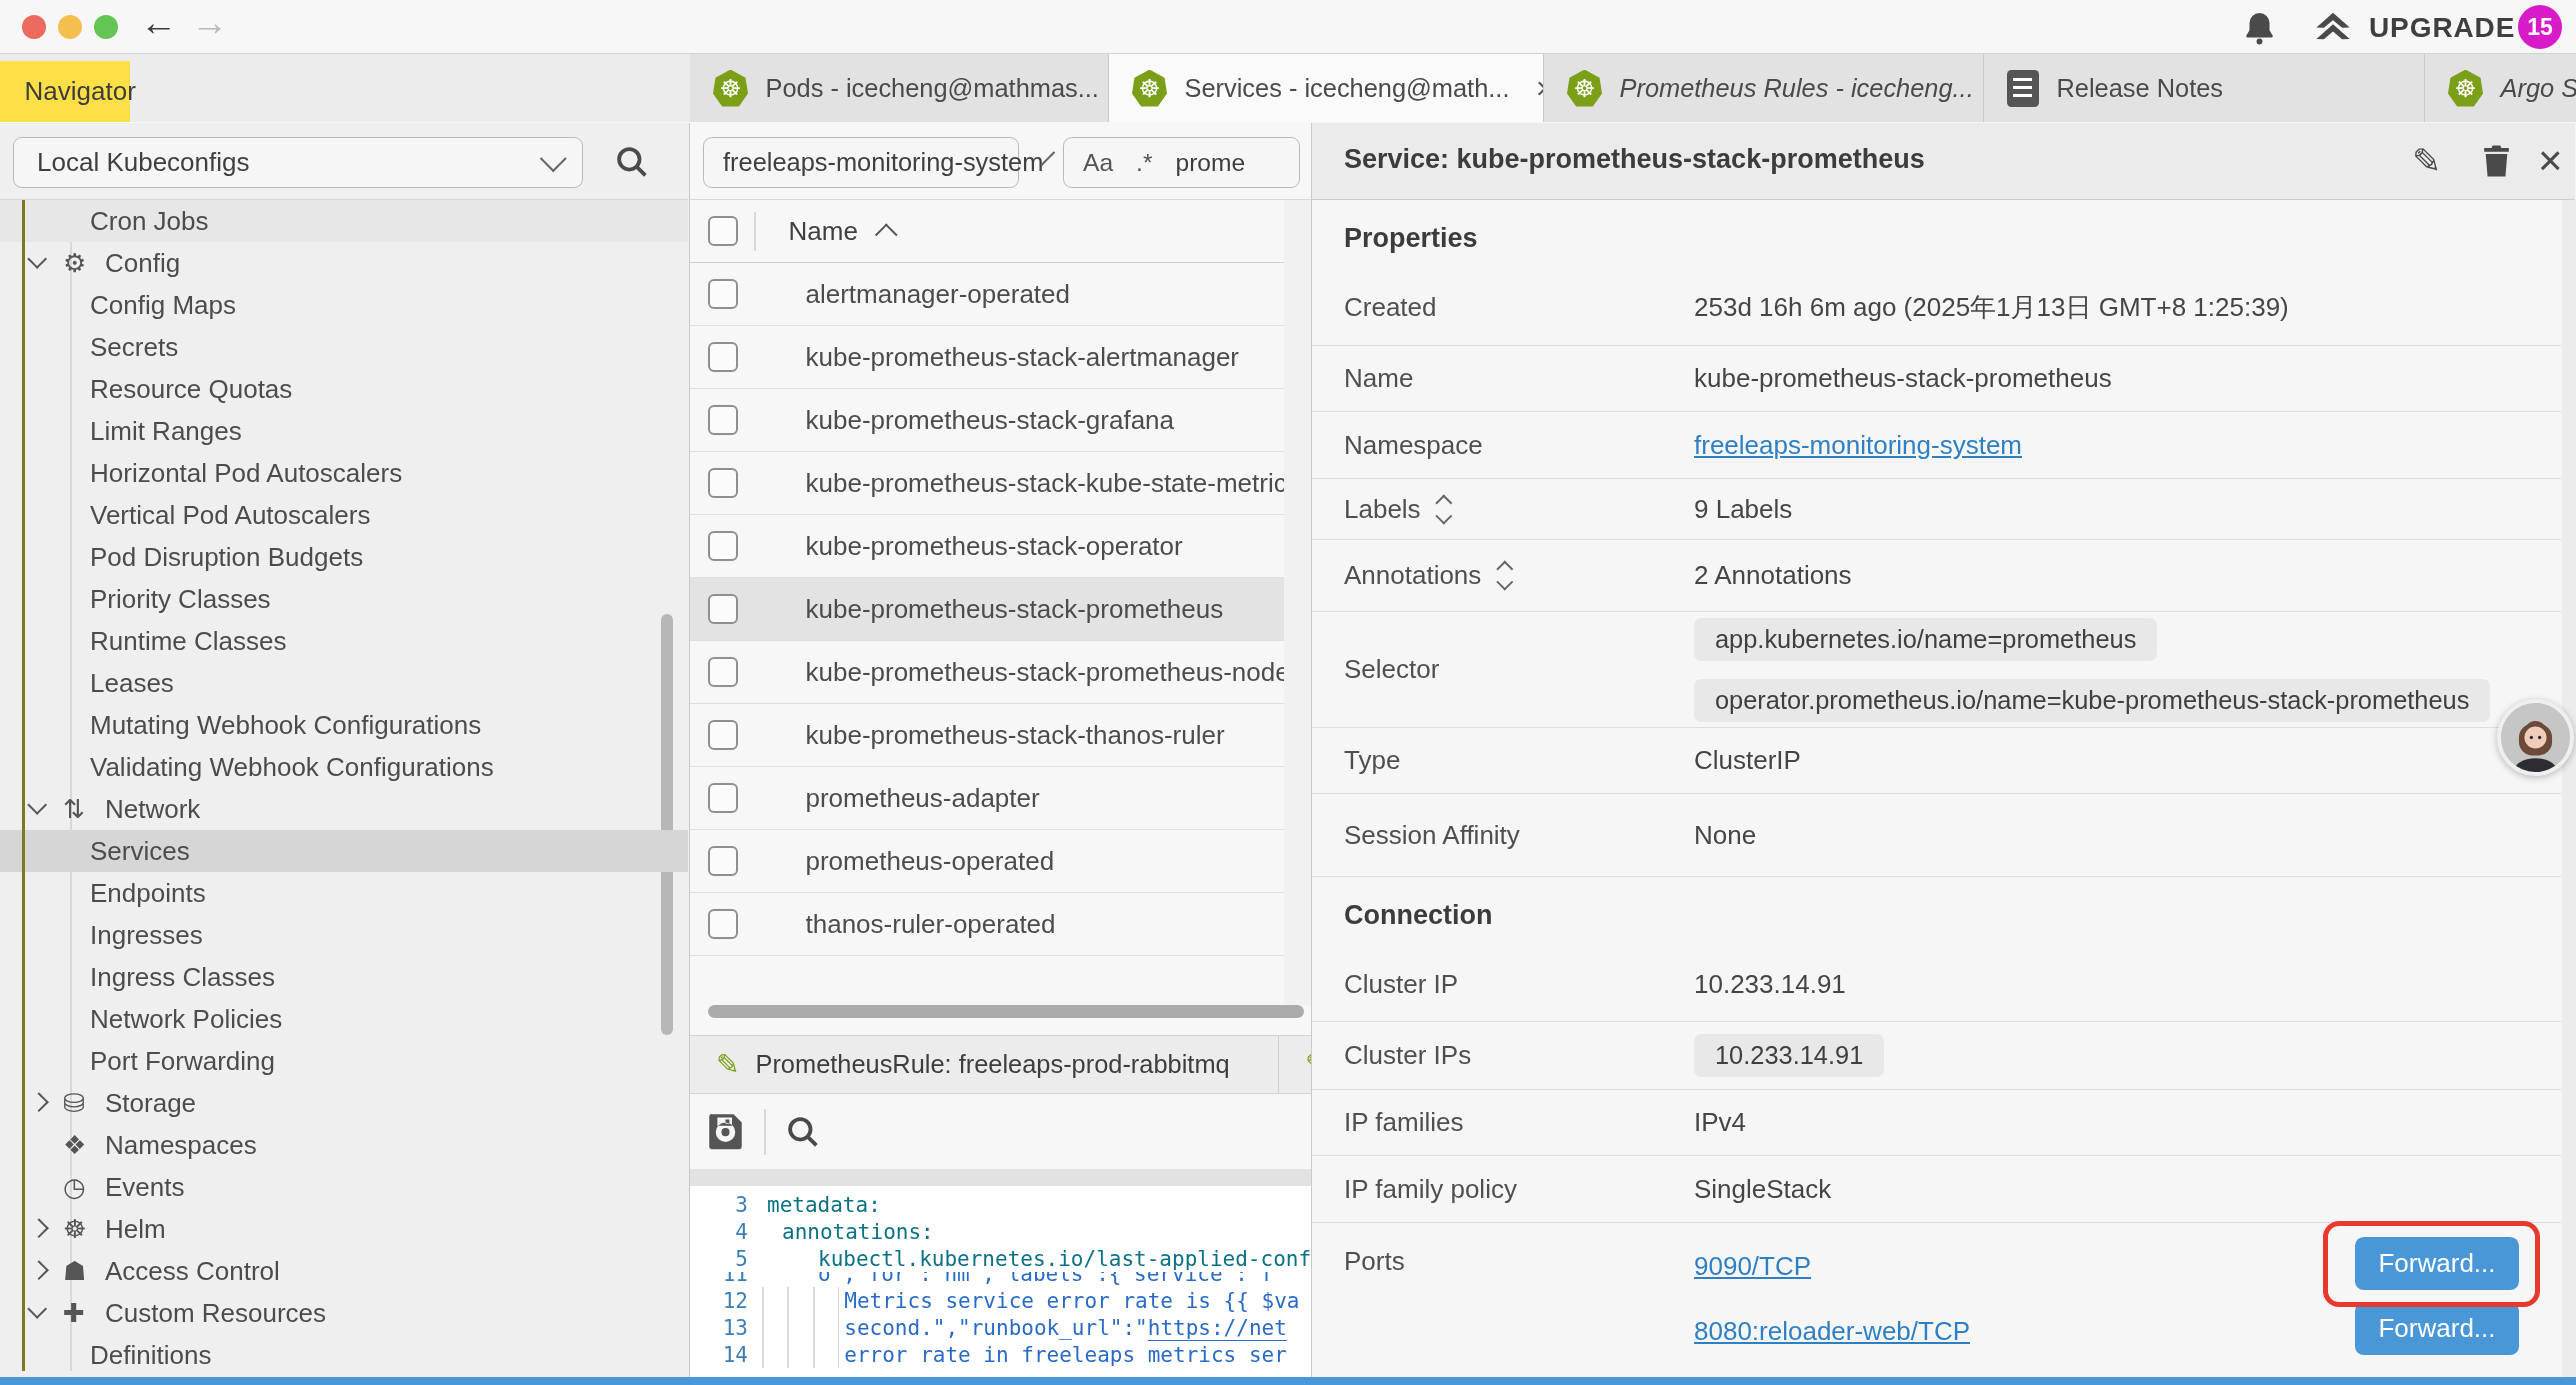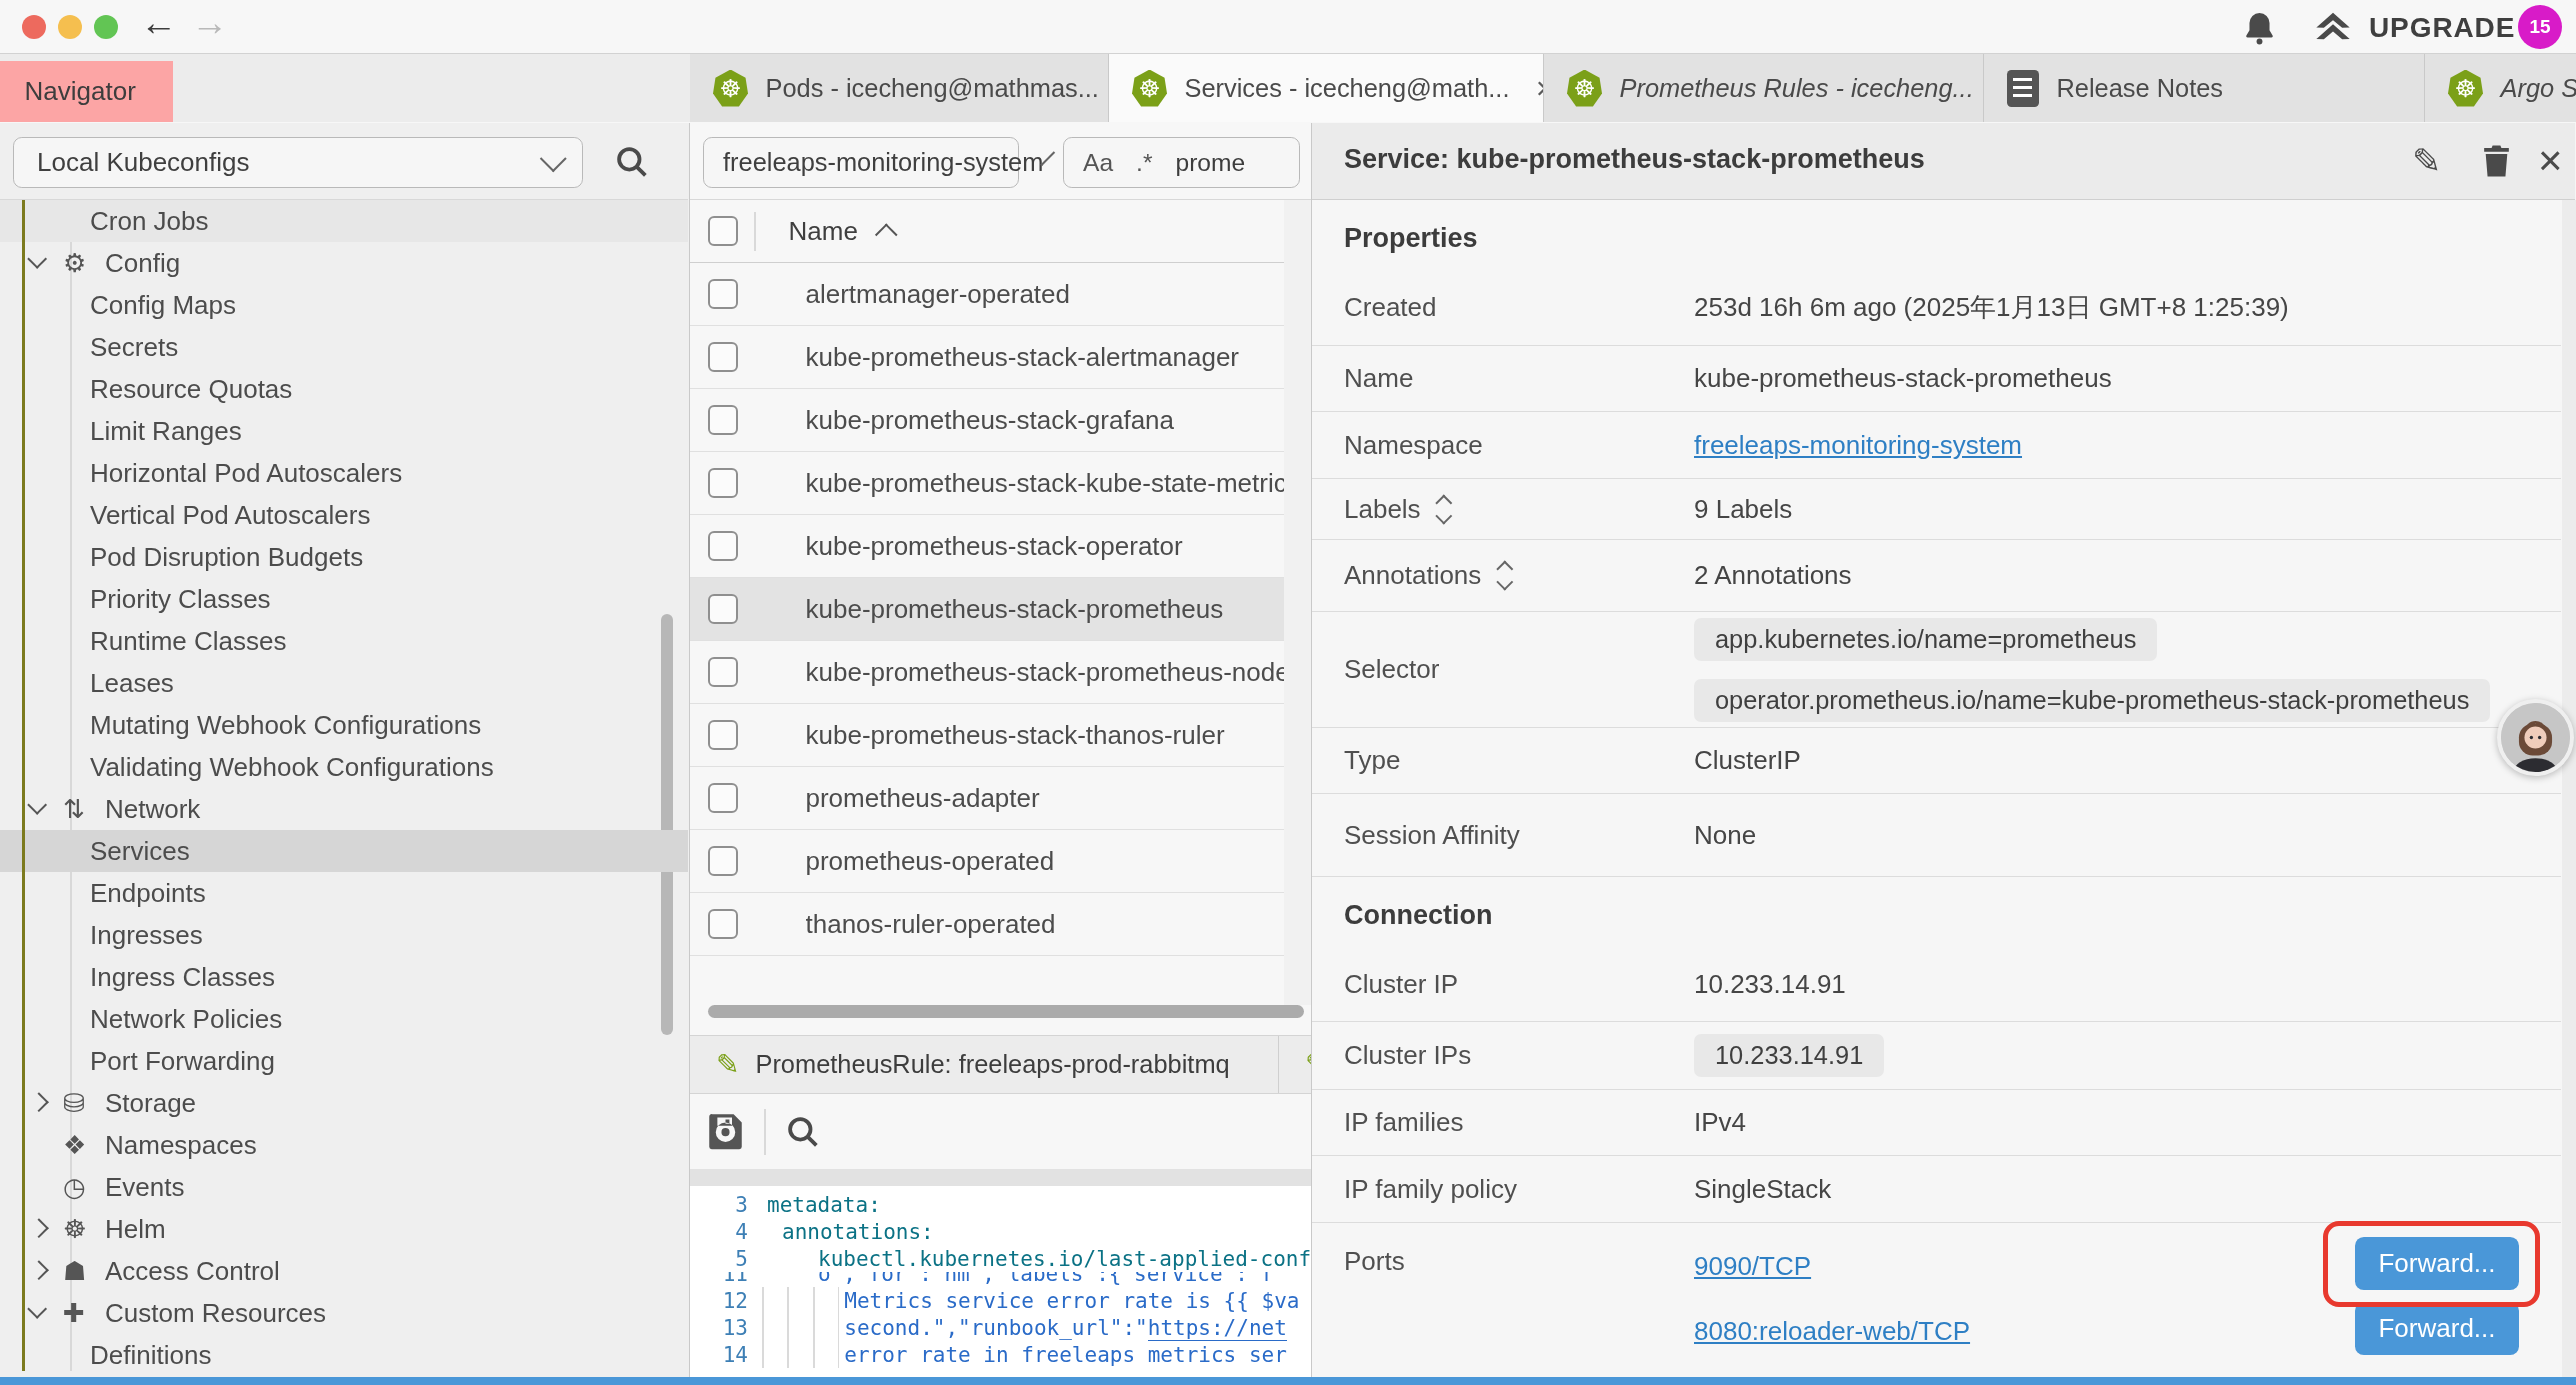--- a/index.html
+++ b/index.html
@@ -15,26 +15,26 @@
   #tl-yellow{left:58px;background:var(--traffic-yellow);}
   #tl-green{left:94px;background:var(--traffic-green);}
   .navarrow{position:absolute;top:1.8px;font-size:37px;color:#3d3d3d;cursor:pointer;}
   #fwd-arrow{color:#b9b9b9;}
   #bell{left:2241px;top:8.8px;width:37px;height:39px;}
   #bell svg{width:37px;height:39px;fill:#4a4a4a;}
   #upgrade{left:2313px;top:7px;height:42px;display:flex;align-items:center;gap:16px;cursor:pointer;}
   #upgrade svg{width:40px;height:39px;stroke:#4a4a4a;fill:#4a4a4a;}
   #upgrade-label{font-size:28px;font-weight:600;color:#3f3f3f;letter-spacing:0.9px;}
   #badge{left:2518px;top:5.3px;width:44px;height:44px;border-radius:50%;background:var(--badge);
-    color:#fff;font-size:19px;font-weight:700;display:flex;align-items:center;justify-content:center;}
+    color:#fff;font-size:23px;font-weight:700;display:flex;align-items:center;justify-content:center;}
 
   
   #tabstrip{left:0;top:54px;width:2576px;height:68px;}
   #nav-zone{position:absolute;left:0;top:0;width:690px;height:68px;background:#ececec;}
-  #navigator-tab{position:absolute;left:0;top:7px;width:173px;height:61px;background:#fca5a5;
+  #navigator-tab{position:absolute;left:0;top:7px;width:130px;height:61px;background:#fde047;
     display:flex;align-items:center;padding-left:24.6px;font-size:26px;color:#3d3d3d;cursor:pointer;}
   #kube-zone{position:absolute;left:690px;top:0;width:1886px;height:68px;background:#e2e2e2;display:flex;}
   .ktab{height:68px;display:flex;align-items:center;padding:0 23px;gap:17.5px;border-right:1.8px solid #c9c9c9;
     font-size:25.4px;color:#4a4a4a;cursor:pointer;overflow:hidden;white-space:nowrap;flex:0 0 auto;}
   .ktab.active{background:#fafafa;}
   .ktab.italic .ktab-label{font-style:italic;}
   .kblob{width:35px;height:37px;background:var(--kube-green);flex:0 0 auto;
     clip-path:polygon(50% 0,93% 22%,100% 65%,74% 100%,26% 100%,0 65%,7% 22%);
     display:flex;align-items:center;justify-content:center;color:#fff;font-size:24.6px;}
   .tab-close{margin-left:8.8px;font-size:32px;color:#5a5a5a;cursor:pointer;}

